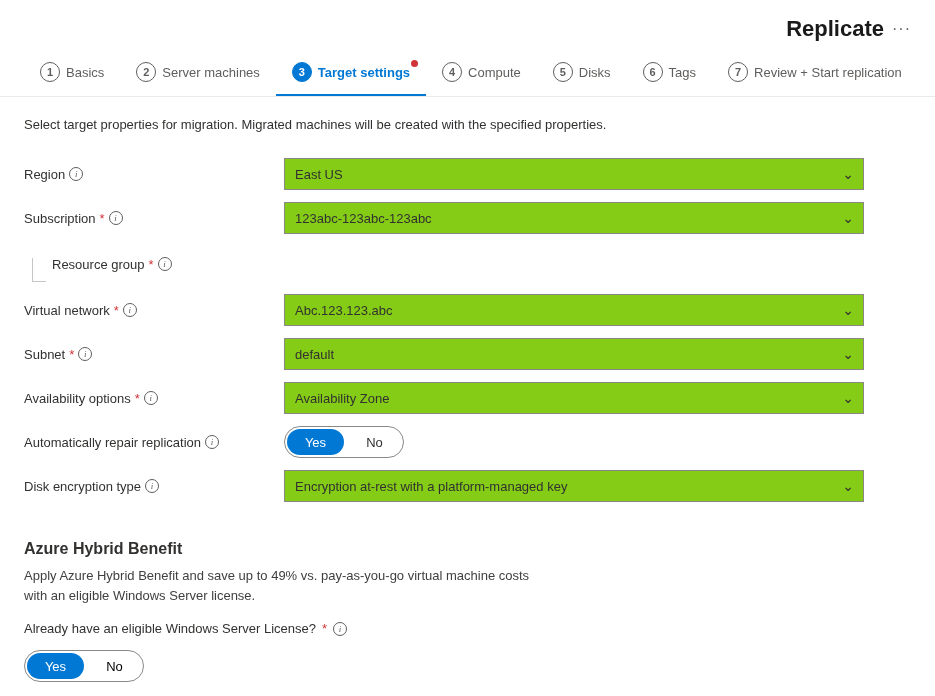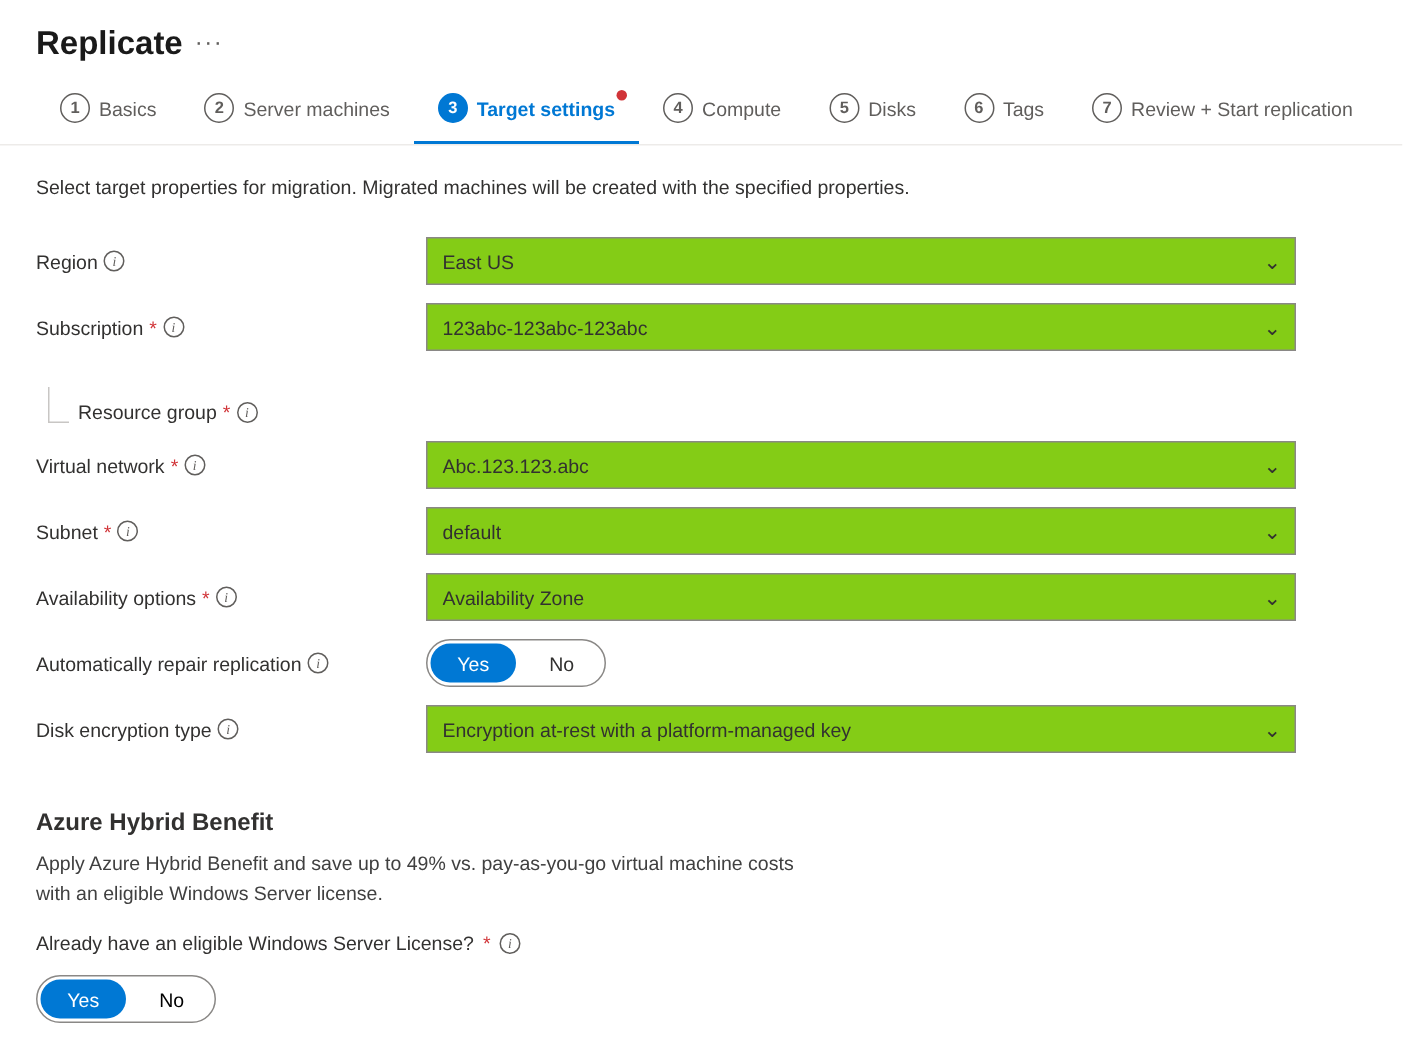--- a/index.html
+++ b/index.html
@@ -10,20 +10,21 @@
       background: #fff;
       width: 935px;
       min-height: 696px;
     }
 
     .page-header {
       display: flex;
       align-items: center;
       padding: 16px 24px 8px 24px;
       gap: 8px;
+      justify-content: flex-end;
     }
 
     .page-title {
       font-size: 22px;
       font-weight: 600;
       color: #1a1a1a;
     }
 
     .ellipsis-icon {
       font-size: 16px;
@@ -357,21 +358,21 @@
       <div class="input-col">
         <div class="dropdown-wrapper">
           <select class="dropdown">
             <option>123abc-123abc-123abc</option>
           </select>
         </div>
       </div>
     </div>
 
     <div class="form-row indented" style="padding-left:0;">
-      <div class="label-col" style="padding-left: 0; display:flex; align-items:flex-end;">
+      <div class="label-col" style="padding-left: 0; display:flex; align-items:center;">
         <div style="display:flex; align-items:flex-end; width:24px; height:36px;">
           <div style="width:14px; border-left:1.5px solid #c8c6c4; border-bottom:1.5px solid #c8c6c4; height:24px; margin-left:8px;"></div>
         </div>
         <span>Resource group</span>
         <span class="required-star">*</span>
         <span class="info-icon">i</span>
       </div>
     </div>
 
     <div class="form-row">

